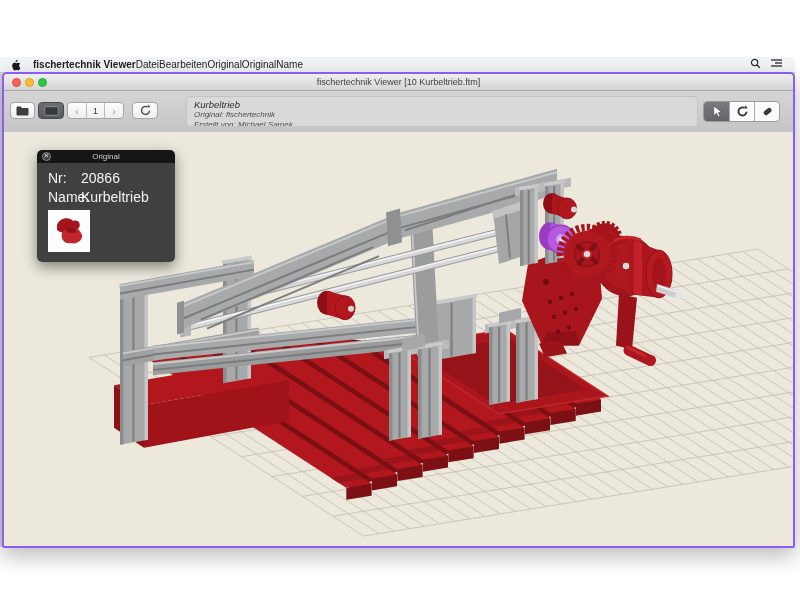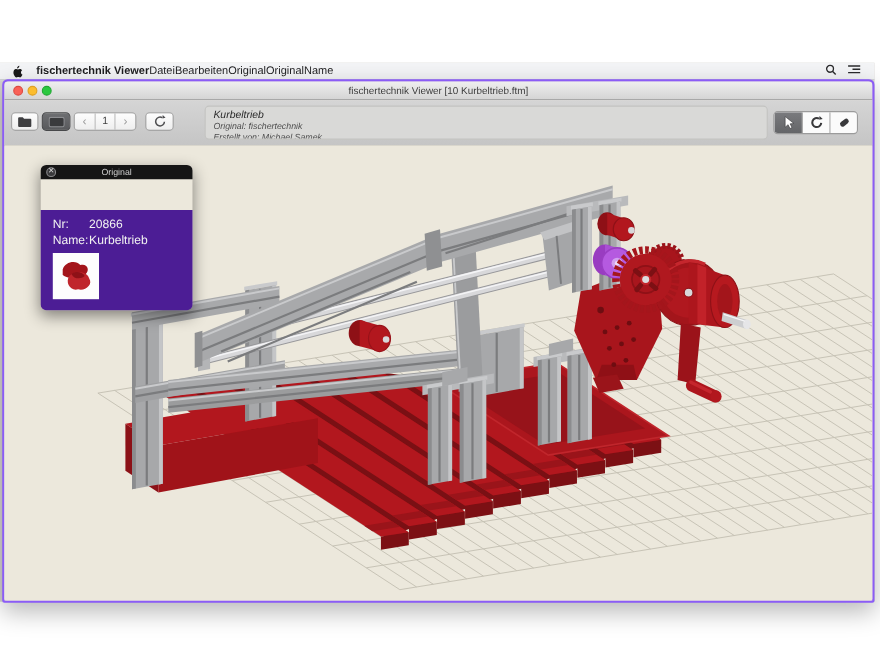--- a/index.html
+++ b/index.html
@@ -53,21 +53,21 @@
   #scene{position:absolute;left:0;top:0;width:100%;height:100%;}
 
   
   #palette{position:absolute;left:33px;top:18px;width:138px;border-radius:5px;
            box-shadow:0 5px 14px rgba(0,0,0,.45);}
   #ptitle{height:13px;background:#151515;border-radius:5px 5px 0 0;position:relative;
           text-align:center;font-size:8px;line-height:13px;color:#cfcfcf;}
   #pclose{position:absolute;left:5px;top:2px;width:9px;height:9px;border-radius:50%;background:#3a3a3c;
           border:1px solid #8a8a8c;box-sizing:border-box;color:#dddddd;font-size:7px;line-height:6px;
           text-align:center;}
-  #pbody{background:#4c1d95;border-radius:0 0 5px 5px;padding:7px 11px 10px;color:#f2f2f2;font-size:11px;margin-top:28px;}
+  #pbody{background:#404040;border-radius:0 0 5px 5px;padding:7px 11px 10px;color:#f2f2f2;font-size:14px;}
   .prow{display:flex;margin-bottom:3px;}
   .prow .lab{width:33px;}
   #pthumb{margin-top:5px;width:42px;height:42px;background:#fdfdfd;}
 </style>
 </head>
 <body>
 
 <div id="stage">
   <div id="screen">
 

